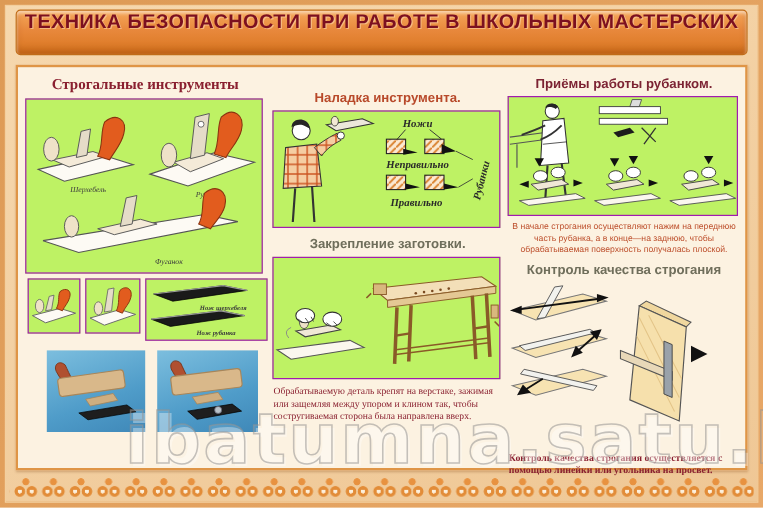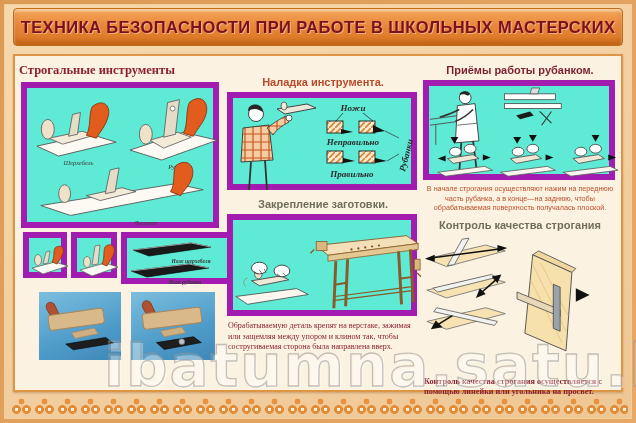--- a/index.html
+++ b/index.html
@@ -4,37 +4,37 @@
 <style>
   * { margin:0; padding:0; box-sizing:border-box; }
   body { width:636px; height:423px; font-family:"Liberation Sans",sans-serif; }
   .poster { position:relative; width:636px; height:423px; background:linear-gradient(135deg,#dd9a55,#e8a868); overflow:hidden; }
   .poster-inner { position:absolute; inset:4px; background:linear-gradient(160deg,#f6d8ae,#efc795); border:1px solid #f3cf9e; }
 
   .banner { position:absolute; left:13px; right:13px; top:8px; height:38px;
     background:linear-gradient(180deg,#f5a759 0%,#e8883c 45%,#d9761f 100%);
     border:1px solid #c06c18; border-radius:4px;
     box-shadow: inset 0 2px 3px rgba(255,255,255,.55), inset 0 -4px 5px rgba(140,60,5,.35);
-    display:flex; align-items:center; justify-content:center; }
+    display:flex; align-items:flex-start; justify-content:center; }
   .banner-title { font-size:16.5px; font-weight:bold; color:#7c1020; letter-spacing:.4px;
     text-shadow:1px 1px 0 rgba(255,225,190,.5); white-space:nowrap; }
 
   .panel { position:absolute; left:13px; right:13px; top:54px; bottom:31px;
     background:#fcf2e1; border:2px solid #df9546; box-shadow:0 1px 2px rgba(120,60,10,.3); }
 
   .col { position:absolute; top:0; height:100%; }
   .col-left { left:4px; width:204px; }
   .col-mid { left:212px; width:192px; }
   .col-right { left:408px; width:194px; }
 
-  .h-serif { font-family:"Liberation Serif",serif; font-weight:bold; color:#8a2030; }
+  .h-serif { font-family:"Liberation Serif",serif; font-weight:bold; color:#8a2030; text-align:center; }
   .h-sans  { font-weight:bold; text-align:center; }
   .c-brick { color:#b8492a; } .c-olive { color:#6f6e5b; } .c-maroon { color:#7c2333; }
 
-  .whitebox { background:#5eead4; border:6px solid #a21caf; }
+  .whitebox { background:#bef264; border:1px solid #a21caf; }
 
   .t-serif { font-family:"Liberation Serif",serif; color:#8a2030; }
   .t-sans  { color:#bd4f2c; }
 
   .thumb-row { display:flex; gap:4px; margin:4px 2px 0 4px; }
   .photo { background:linear-gradient(160deg,#7cbede 0%,#4f9cc9 60%,#3f88b8 100%); }
   .photo-row { display:flex; gap:10px; margin:8px 0 0 20px; }
 
   .ornaments { position:absolute; left:8px; right:8px; bottom:5px; height:22px;
     background-image:

